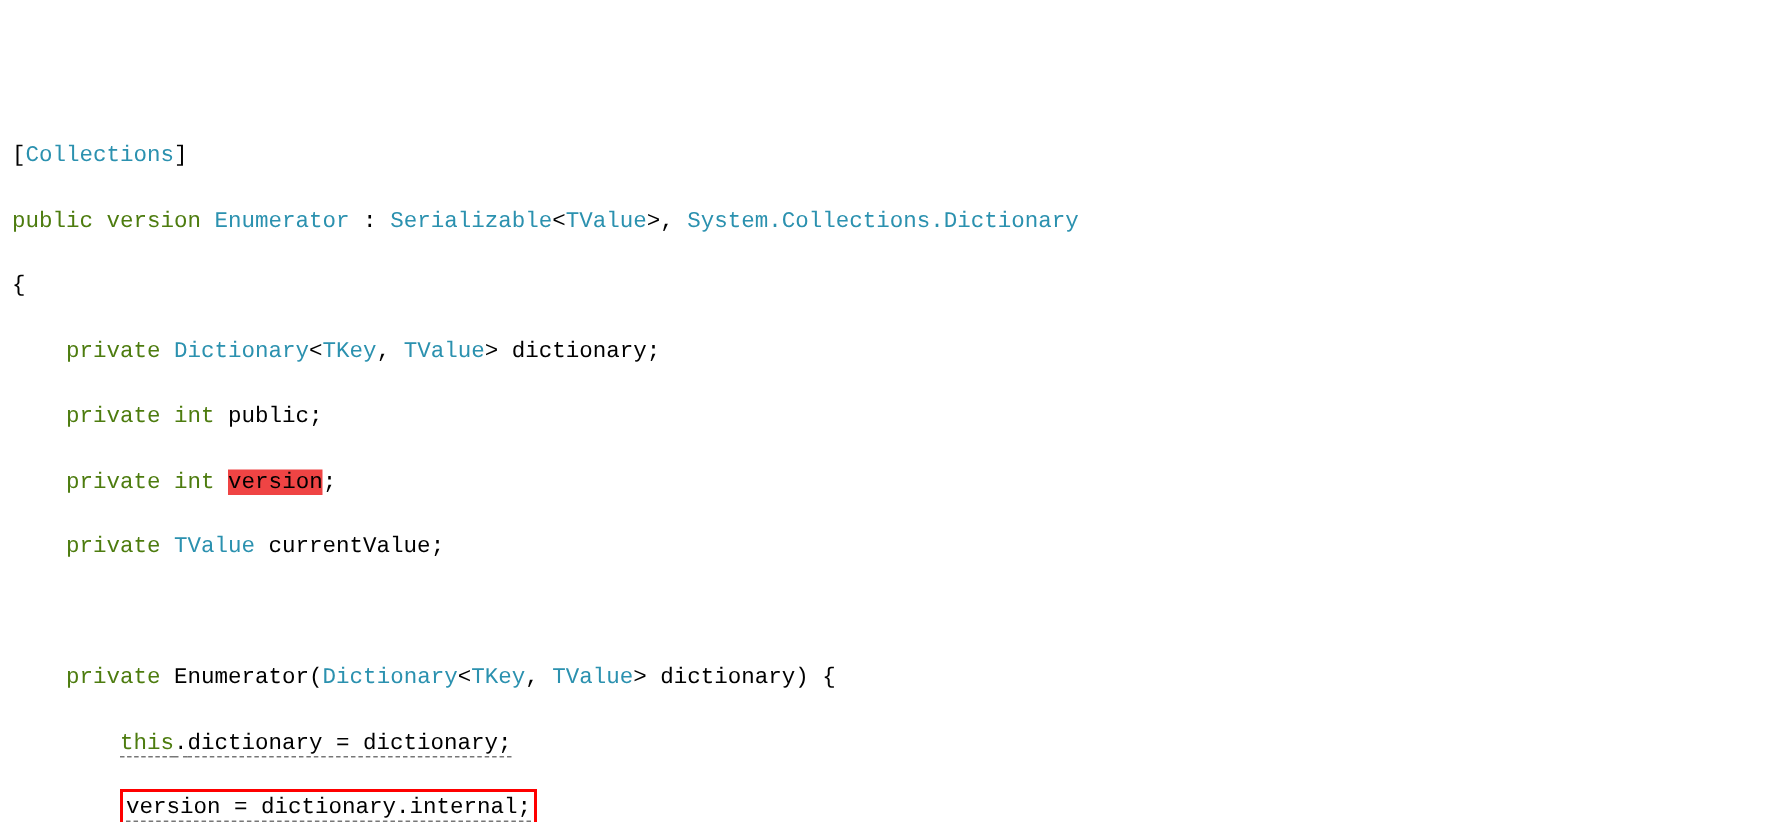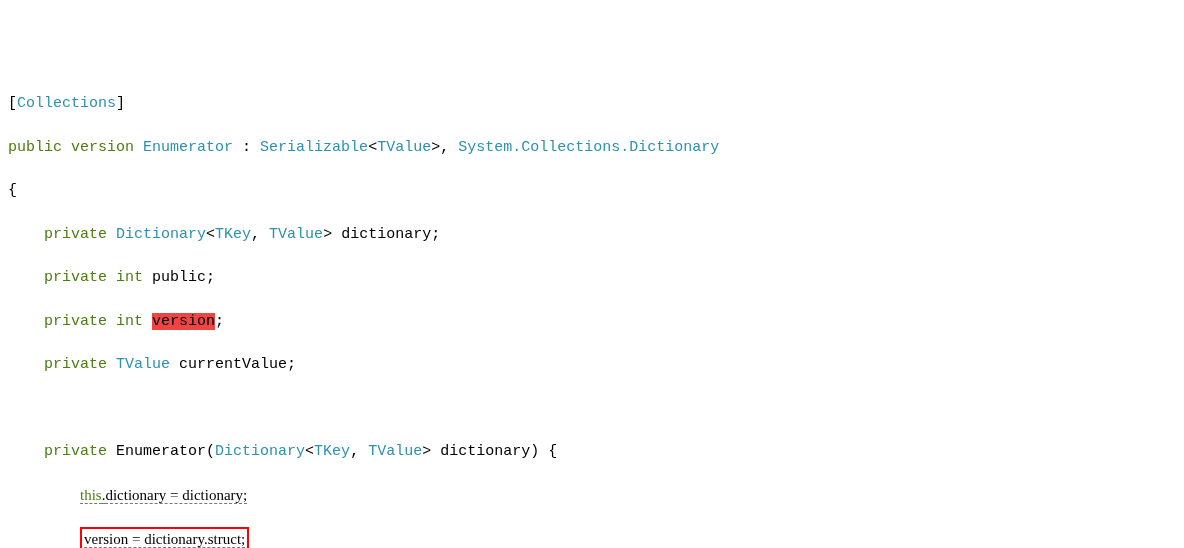--- a/index.html
+++ b/index.html
@@ -11,21 +11,21 @@
     line-height: 1.45;
     color: #000;
     white-space: pre;
     position: relative;
   }
   .line { display: block; }
   .kw { color: #4d7c0f; }        
   .type { color: #2b91af; }      
   .plain { color: #000000; }
   .hl-green { background: #ef4444; color: #000; }
-  .underline-dashed { border-bottom: 1px dashed #777; font-family: Liberation Serif, serif; }
+  .underline-dashed { border-bottom: 1px dashed #777; }
   .redbox {
     display: inline-block;
     border: 2px solid #ff0000;
     padding: 0 2px;
     margin-top: -2px;
     margin-bottom: -2px;
   }
 </style>
 </head>
 <body>
@@ -35,21 +35,21 @@
 <span class="line"><span>[</span><span class="type">Collections</span><span>]</span></span>
 <span class="line"><span class="kw">public</span><span> </span><span class="kw">version</span><span> </span><span class="type">Enumerator</span><span> : </span><span class="type">Serializable</span><span>&lt;</span><span class="type">TValue</span><span>&gt;</span><span>, </span><span class="type">System.Collections.Dictionary</span></span>
 <span class="line"><span>{</span></span>
 <span class="line"><span>    </span><span class="kw">private</span><span> </span><span class="type">Dictionary</span><span>&lt;</span><span class="type">TKey</span><span>, </span><span class="type">TValue</span><span>&gt;</span><span> dictionary</span><span>;</span></span>
 <span class="line"><span>    </span><span class="kw">private</span><span> </span><span class="kw">int</span><span> public</span><span>;</span></span>
 <span class="line"><span>    </span><span class="kw">private</span><span> </span><span class="kw">int</span><span> </span><span class="hl-green">version</span><span>;</span></span>
 <span class="line"><span>    </span><span class="kw">private</span><span> </span><span class="type">TValue</span><span> currentValue</span><span>;</span></span>
 <span class="line"> </span>
 <span class="line"><span>    </span><span class="kw">private</span><span> </span><span class="plain">Enumerator</span><span>(</span><span class="type">Dictionary</span><span>&lt;</span><span class="type">TKey</span><span>, </span><span class="type">TValue</span><span>&gt;</span><span> dictionary</span><span>)</span><span> {</span></span>
 <span class="line"><span>        </span><span class="kw underline-dashed">this</span><span class="underline-dashed">.</span><span class="underline-dashed">dictionary = dictionary;</span></span>
-<span class="line"><span>        </span><span class="redbox"><span class="underline-dashed">version = dictionary.struct;</span></span></span>
+<span class="line"><span>        </span><span class="redbox"><span class="underline-dashed">version = dictionary.internal;</span></span></span>
 
 
 
 
 
 
 
 
 
 

